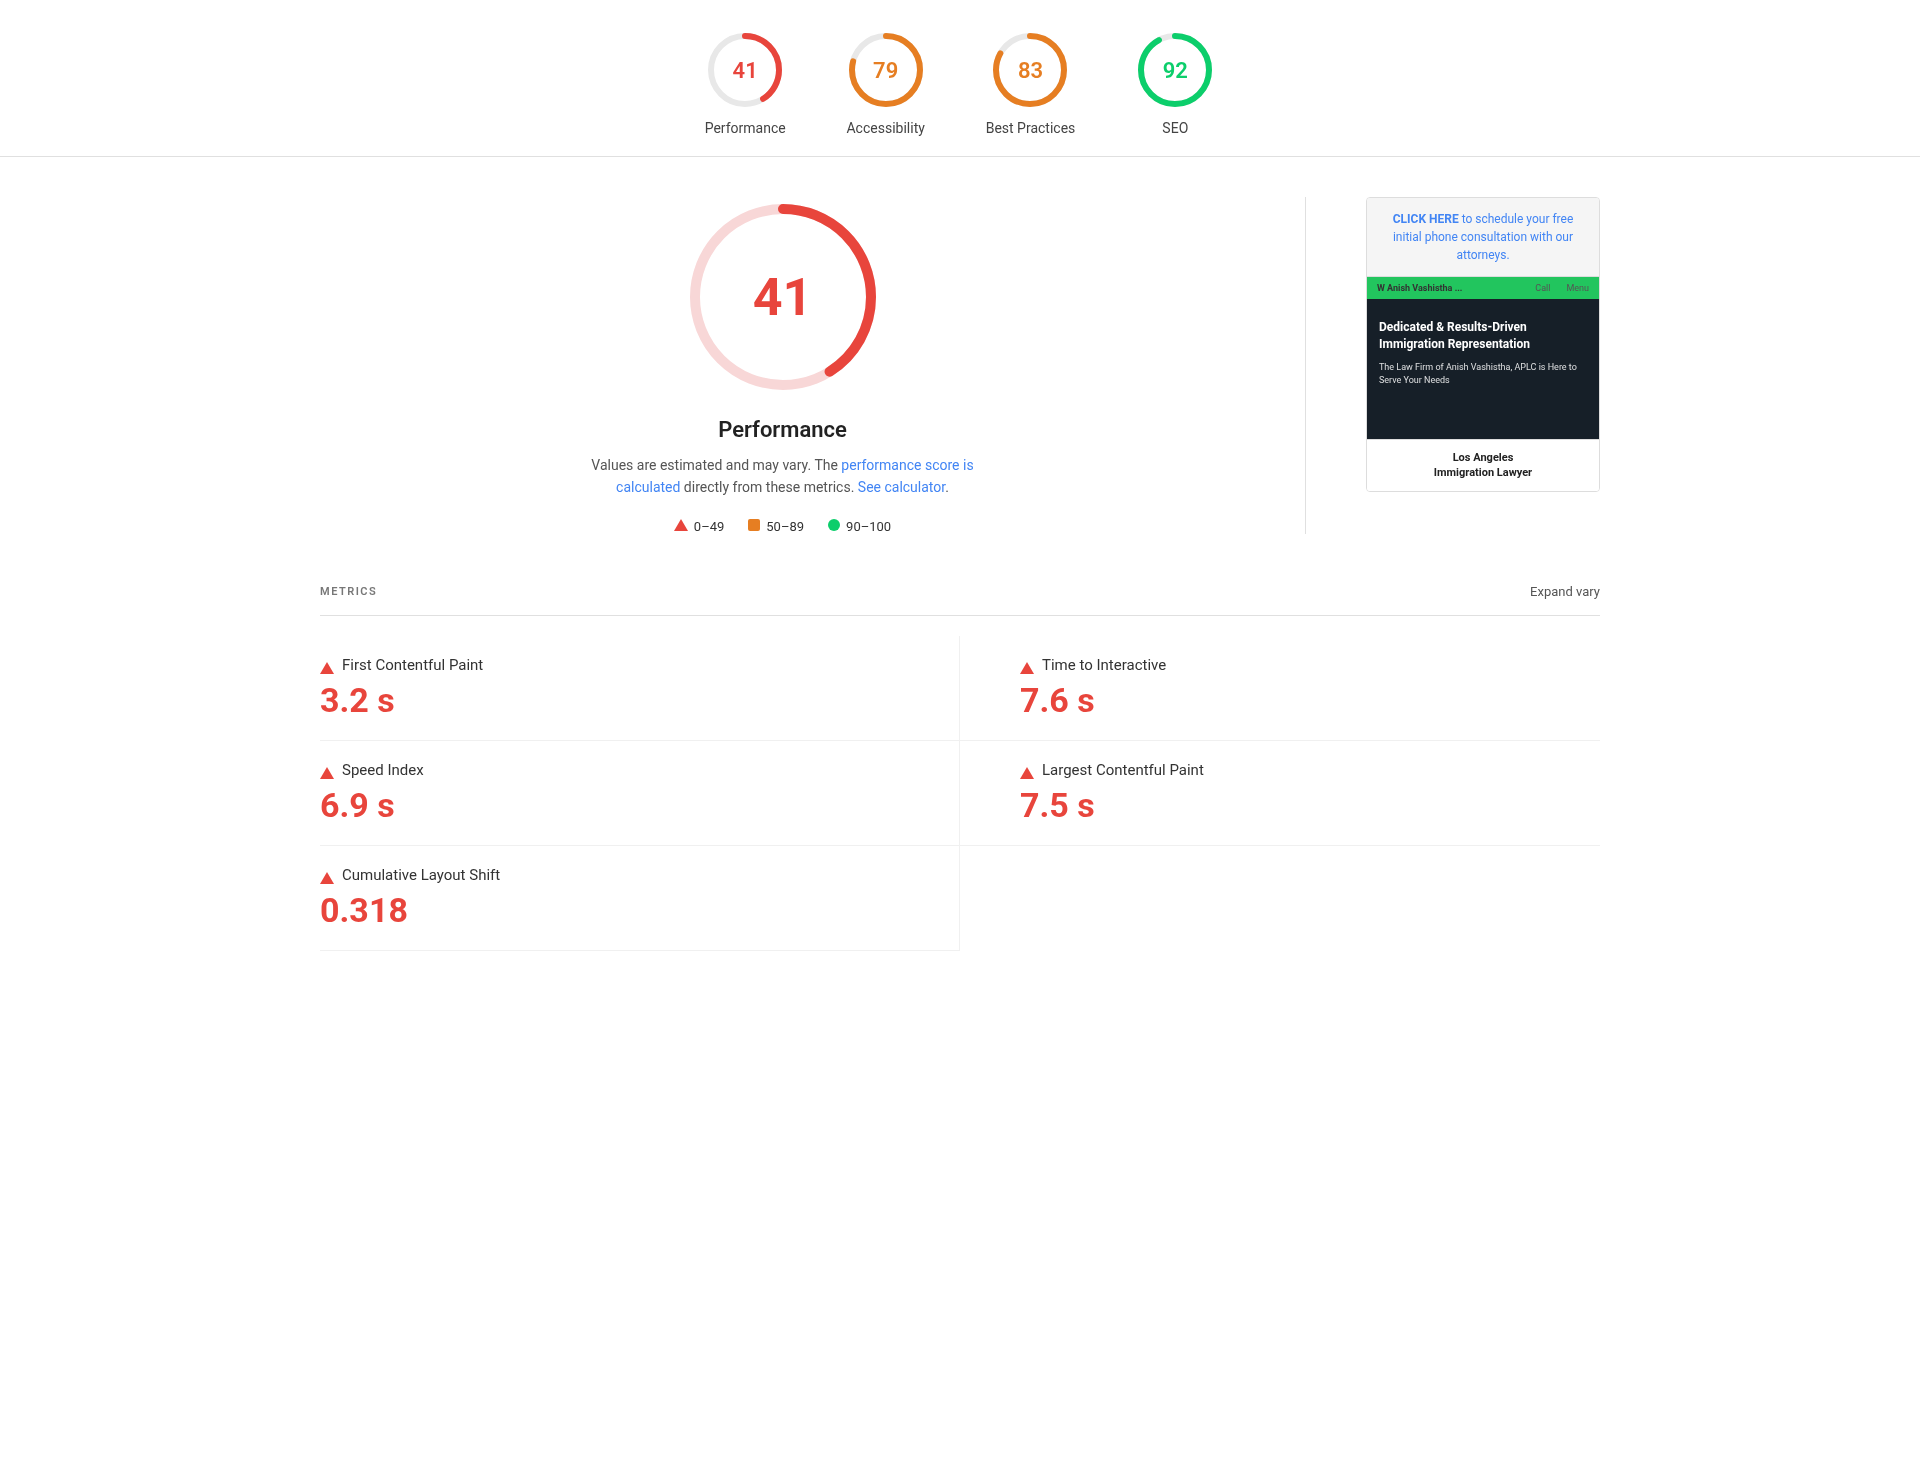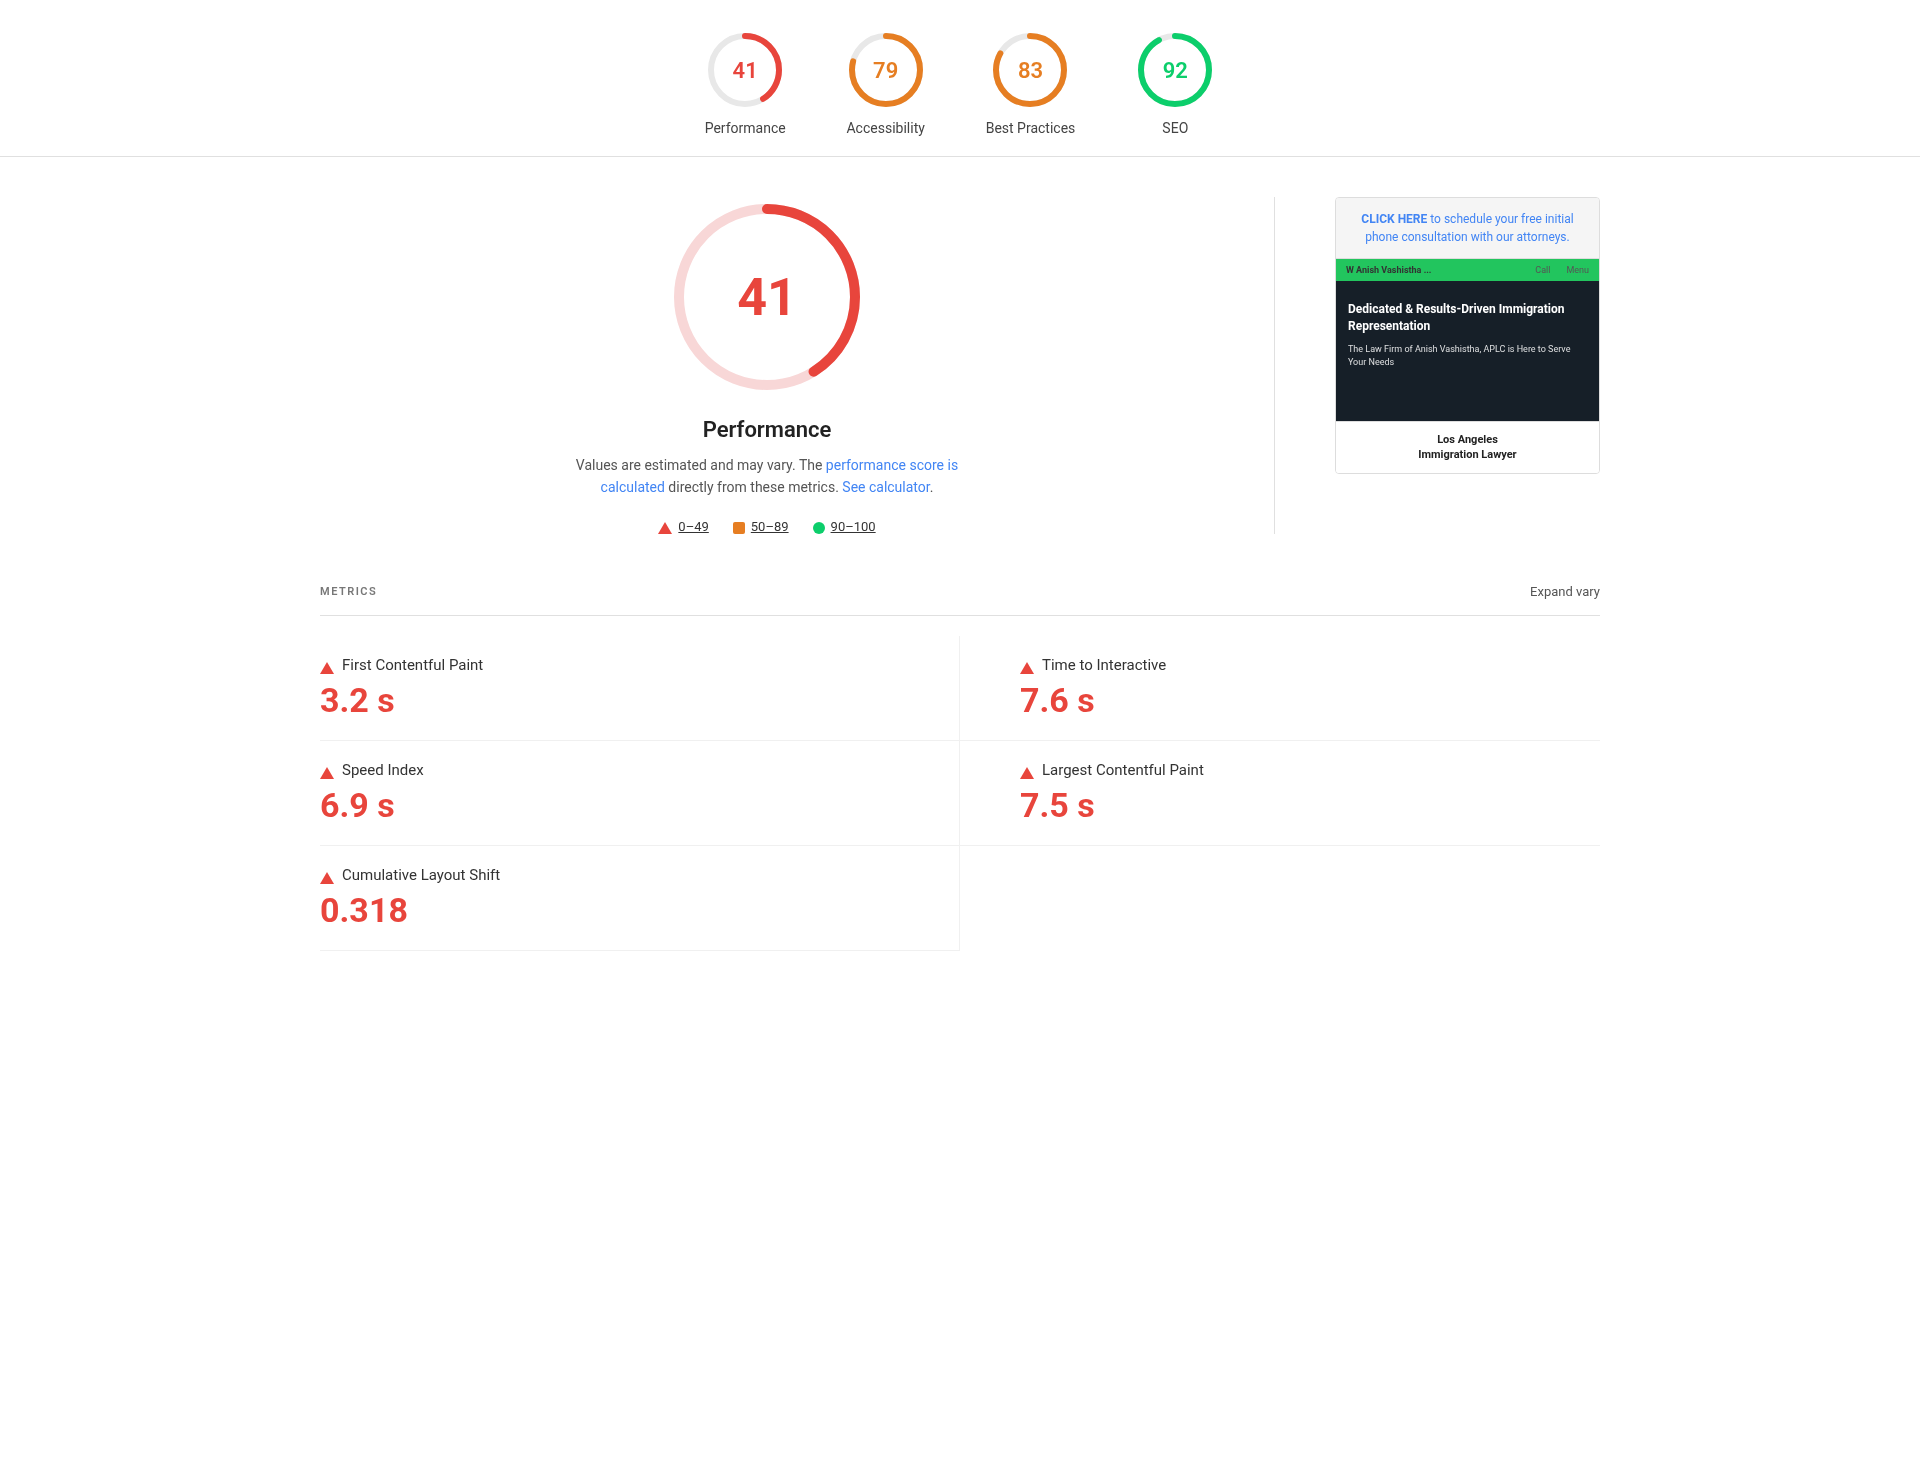--- a/index.html
+++ b/index.html
@@ -120,23 +120,22 @@
     .legend {
       display: flex;
       gap: 24px;
       margin-top: 20px;
       align-items: center;
       font-size: 13px;
     }
 
     .legend-item {
       display: flex;
-      align-items: flex-end;
+      align-items: flex-start;
       gap: 6px;
-      text-decoration: underline;
     }
 
     .legend-triangle {
       width: 0;
       height: 0;
       border-left: 7px solid transparent;
       border-right: 7px solid transparent;
       border-bottom: 12px solid #e8453c;
     }
 
@@ -154,21 +153,21 @@
       border-radius: 50%;
     }
 
     .divider-line {
       width: 1px;
       background: #e0e0e0;
       margin: 0 20px;
     }
 
     .right-panel {
-      width: 265px;
+      width: 234px;
       flex-shrink: 0;
     }
 
     .site-preview {
       border: 1px solid #ddd;
       border-radius: 4px;
       overflow: hidden;
     }
 
     .site-preview-header {

